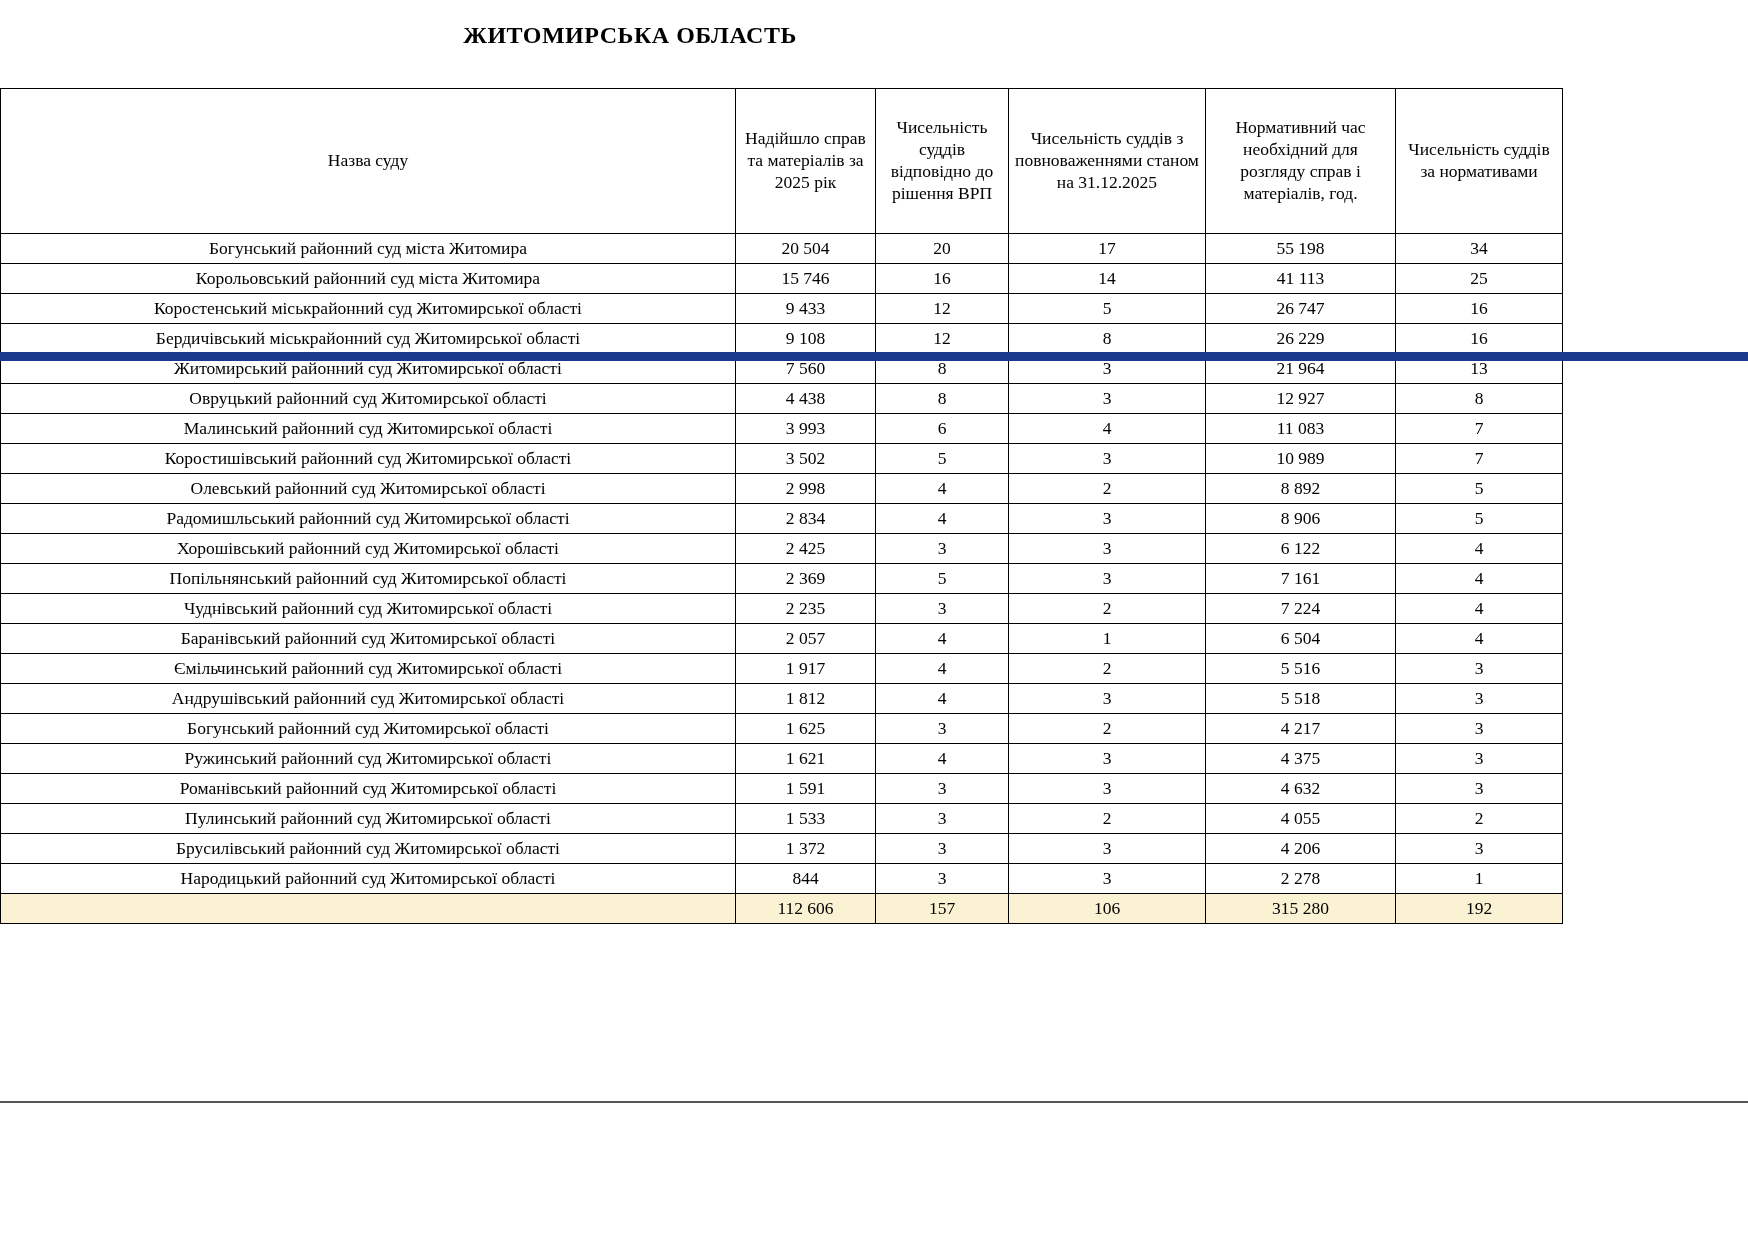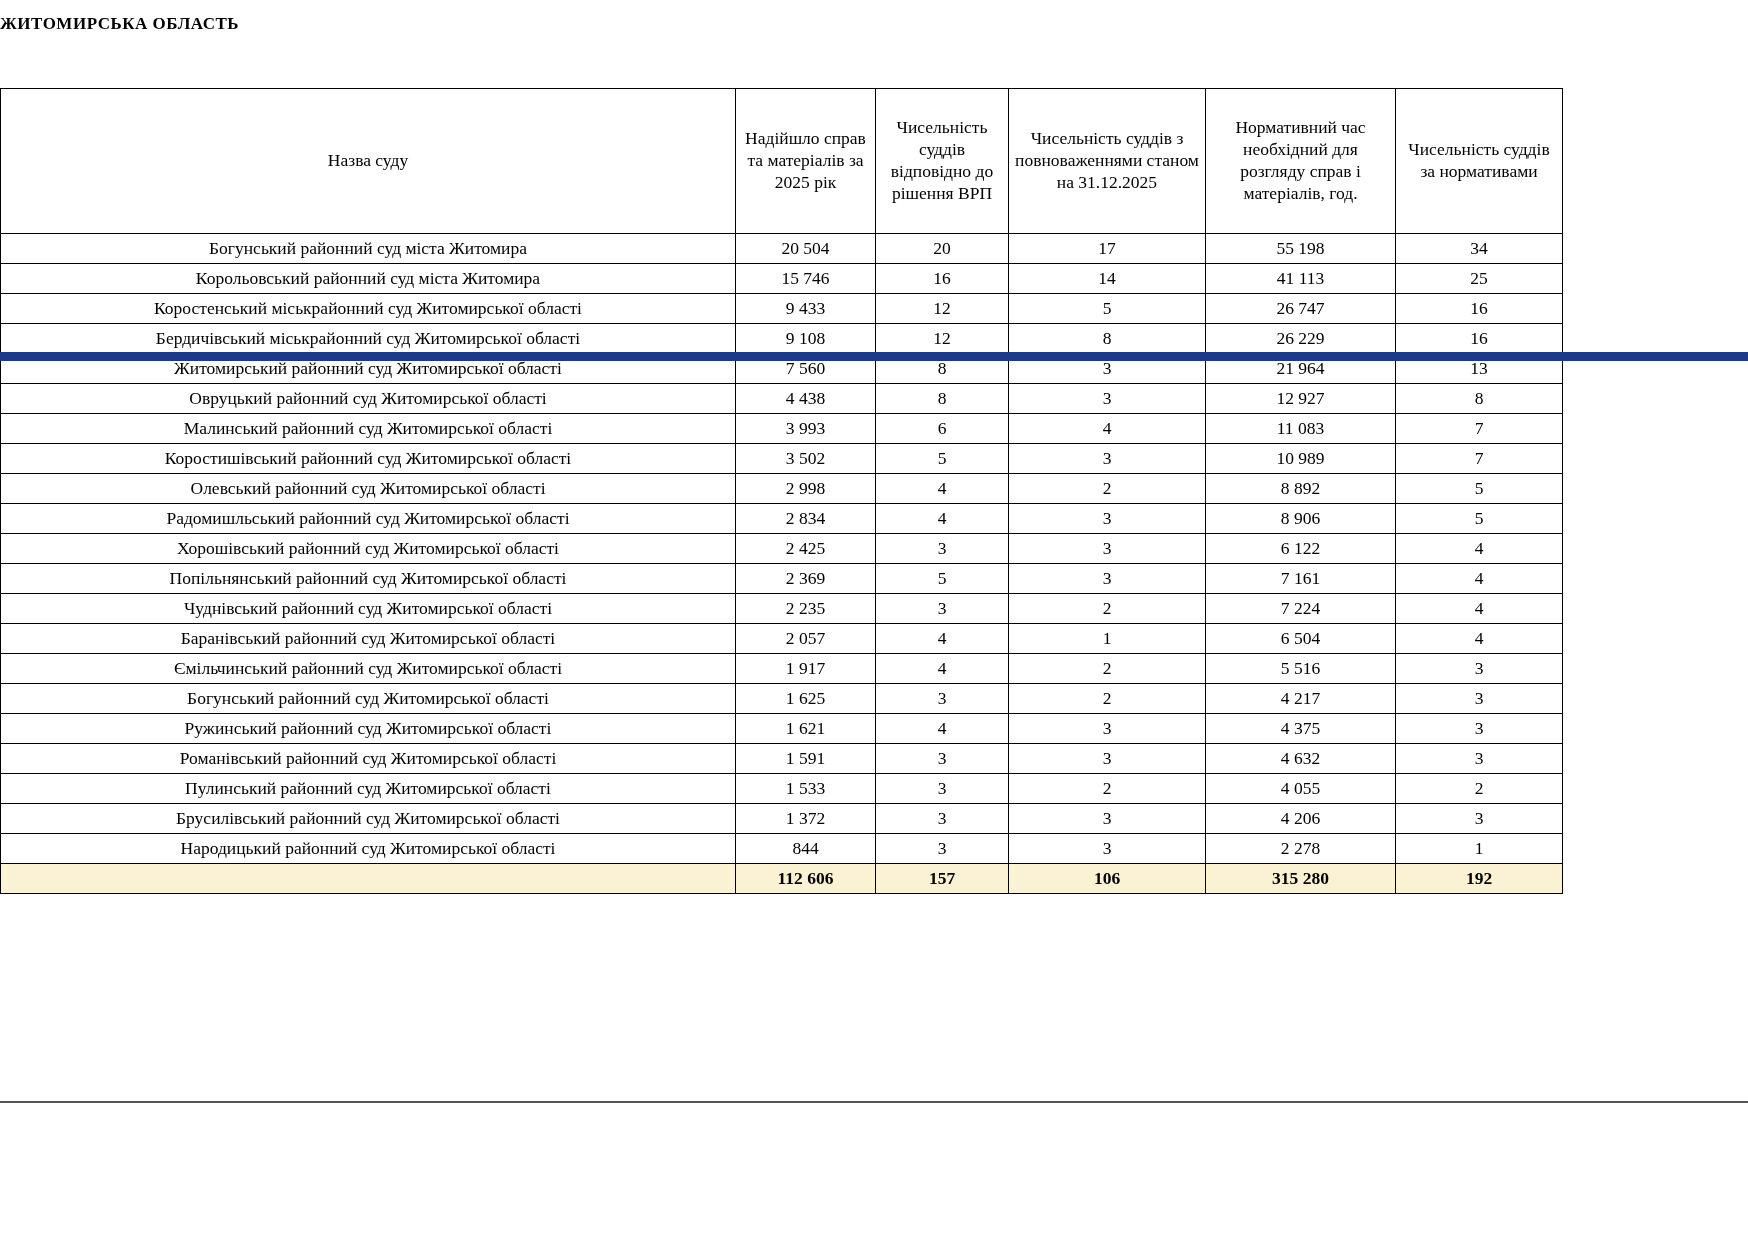--- a/index.html
+++ b/index.html
@@ -7,23 +7,23 @@
   body {
     width: 1748px; height: 1240px;
     background: #ffffff;
     font-family: "Liberation Serif", serif;
     color: #000;
     position: relative;
     overflow: hidden;
   }
   .title {
     position: absolute;
-    top: 14px; left: 0; width: 1260px;
-    text-align: left;
-    font-size: 17px;
+    top: 22px; left: 0; width: 1260px;
+    text-align: center;
+    font-size: 24px;
     font-weight: bold;
     letter-spacing: 0.5px;
   }
   table.courts {
     position: absolute;
     top: 88px; left: 0;
     border-collapse: collapse;
     table-layout: fixed;
     background: #fff;
   }
@@ -42,21 +42,21 @@
   }
   table.courts td {
     height: 30px;
     line-height: 1;
     white-space: nowrap;
   }
   td.name { text-align: center; font-size: 18px; }
   td.num  { text-align: center; }
   tr.total td {
     background: var(--total-row-bg, #fbf2d3);
-    font-weight: bold;
+    font-weight: normal;
   }
   .divider {
     position: absolute;
     left: 0; top: 352px;
     width: 1748px; height: 9px;
     background: var(--divider-color, #1b3a8c);
     z-index: 5;
   }
   .bottomline {
     position: absolute;
@@ -204,20 +204,28 @@
       </tr>
       <tr>
         <td class="name">Ємільчинський районний суд Житомирської області</td>
         <td class="num">1 917</td>
         <td class="num">4</td>
         <td class="num">2</td>
         <td class="num">5 516</td>
         <td class="num">3</td>
       </tr>
       <tr>
+        <td class="name">Андрушівський районний суд Житомирської області</td>
+        <td class="num">1 812</td>
+        <td class="num">4</td>
+        <td class="num">3</td>
+        <td class="num">5 518</td>
+        <td class="num">3</td>
+      </tr>
+      <tr>
         <td class="name">Богунський районний суд Житомирської області</td>
         <td class="num">1 625</td>
         <td class="num">3</td>
         <td class="num">2</td>
         <td class="num">4 217</td>
         <td class="num">3</td>
       </tr>
       <tr>
         <td class="name">Ружинський районний суд Житомирської області</td>
         <td class="num">1 621</td>

